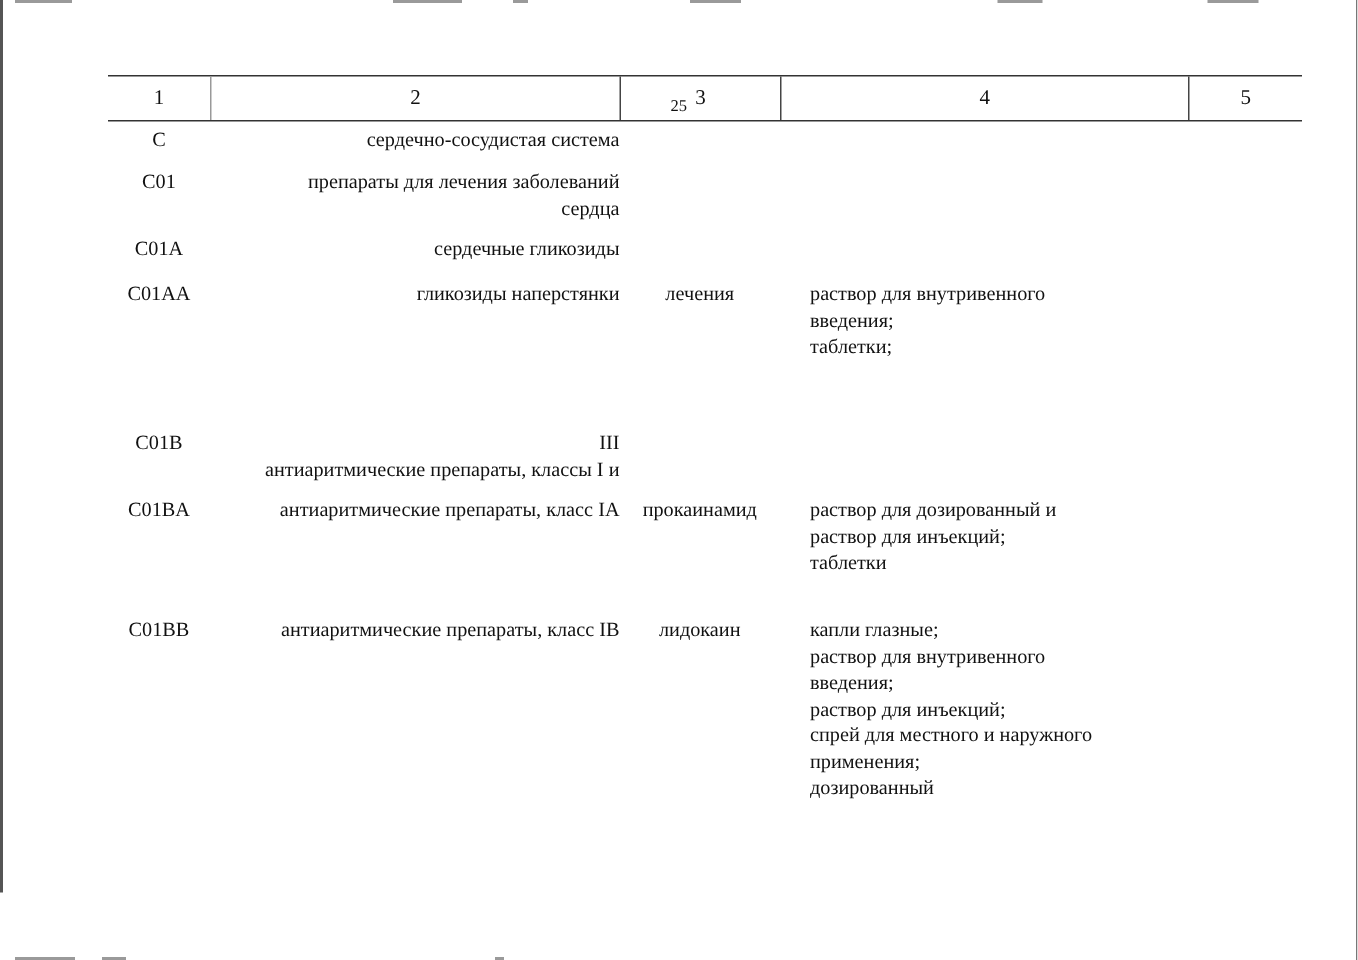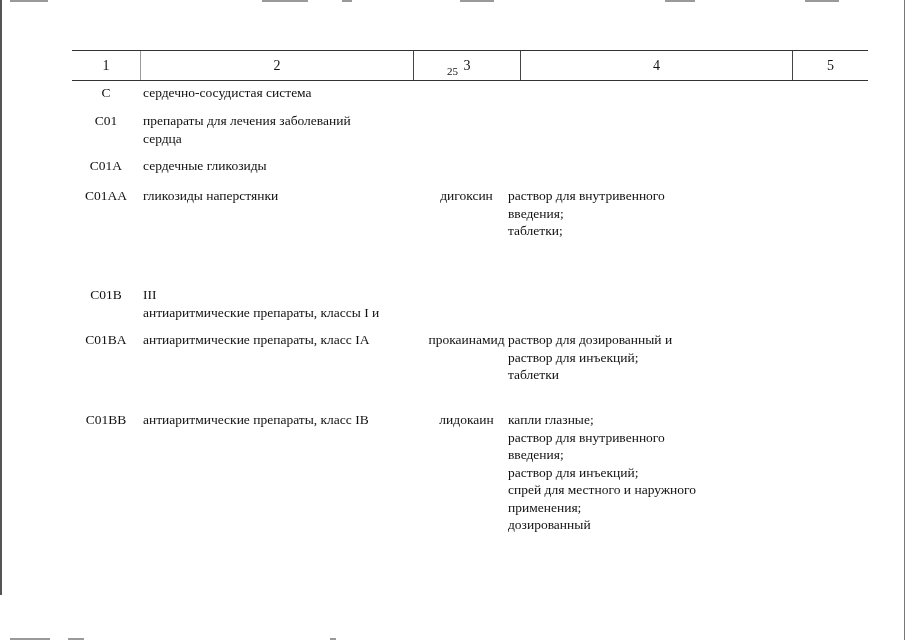--- a/index.html
+++ b/index.html
@@ -22,23 +22,23 @@
       position: relative; height: 29px;
       border-top: 1px solid #333; border-bottom: 1px solid #333;
     }
     .hcell {
       position: absolute; top: 0; height: 29px; line-height: 29px;
       text-align: center; font-size: 14px;
     }
     .vline { position: absolute; top: 0; width: 1px; height: 29px; background: #444; }
     .row { position: absolute; left: 0; width: 796px; line-height: 17.5px; }
     .c1 { position: absolute; left: 0; width: 68px; text-align: center; }
-    .c2 { position: absolute; left: 71px; width: 270px; }
+    .c2 { position: absolute; left: 71px; width: 270px; text-align: right; }
     .c3 { position: absolute; left: 341px; width: 107px; text-align: center; }
-    .c4 { position: absolute; left: 436px; width: 270px; }
+    .c4 { position: absolute; left: 468px; width: 270px; }
     .line { display: block; white-space: nowrap; }
   </style>
 </head>
 <body>
 
 <div class="scan-line" style="left:10px;top:0;width:38px;"></div>
 <div class="scan-line" style="left:262px;top:0;width:46px;"></div>
 <div class="scan-line" style="left:342px;top:0;width:10px;"></div>
 <div class="scan-line" style="left:460px;top:0;width:34px;"></div>
 <div class="scan-line" style="left:665px;top:0;width:30px;"></div>
@@ -84,21 +84,21 @@
     <div class="c2">
       <span class="line">сердечные гликозиды</span>
     </div>
   </div>
 
   <div class="row" style="top:137px;">
     <div class="c1">C01AA</div>
     <div class="c2">
       <span class="line">гликозиды наперстянки</span>
     </div>
-    <div class="c3">дигоксин</div>
+    <div class="c3">лечения</div>
     <div class="c4">
       <span class="line">раствор для внутривенного</span>
       <span class="line">введения;</span>
       <span class="line">таблетки;</span>
     </div>
   </div>
 
   <div class="row" style="top:236px;">
     <div class="c1">C01B</div>
     <div class="c2">

